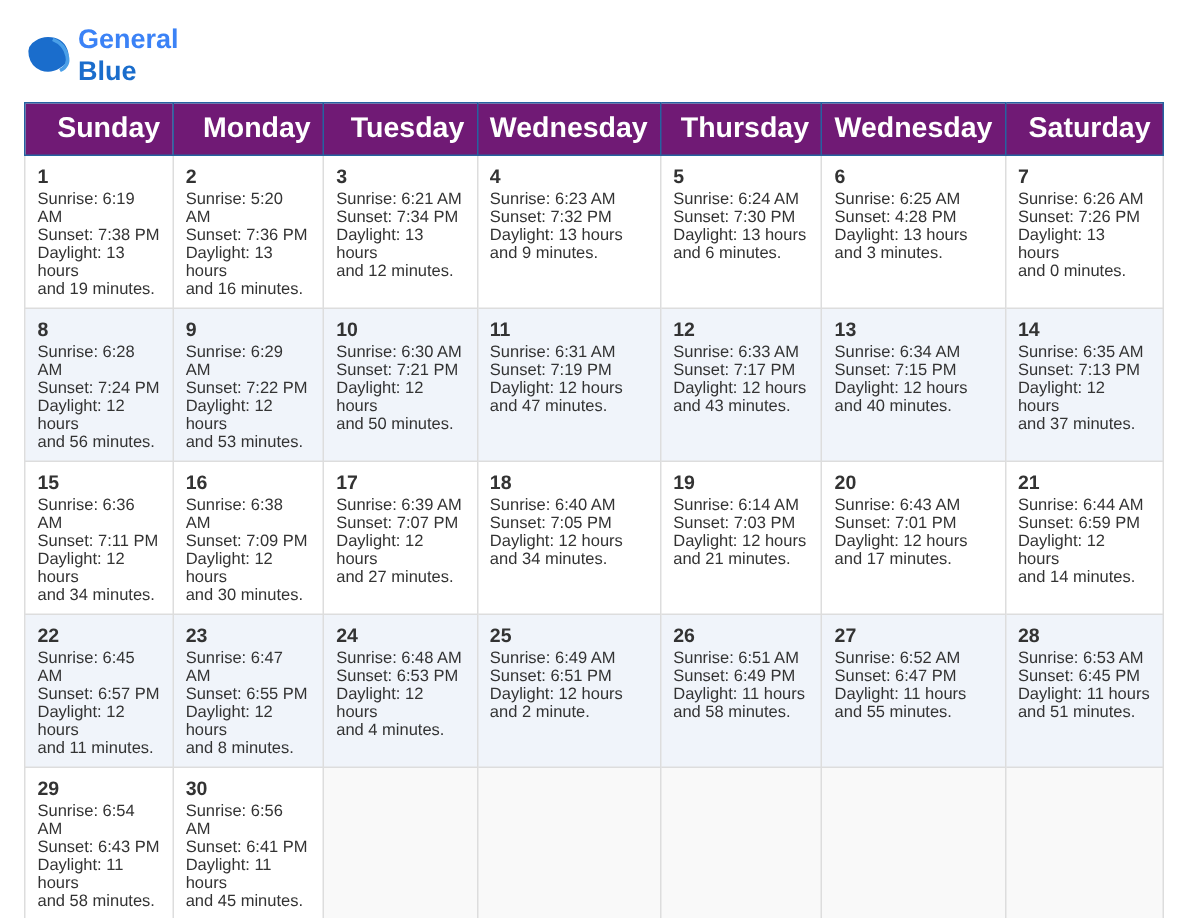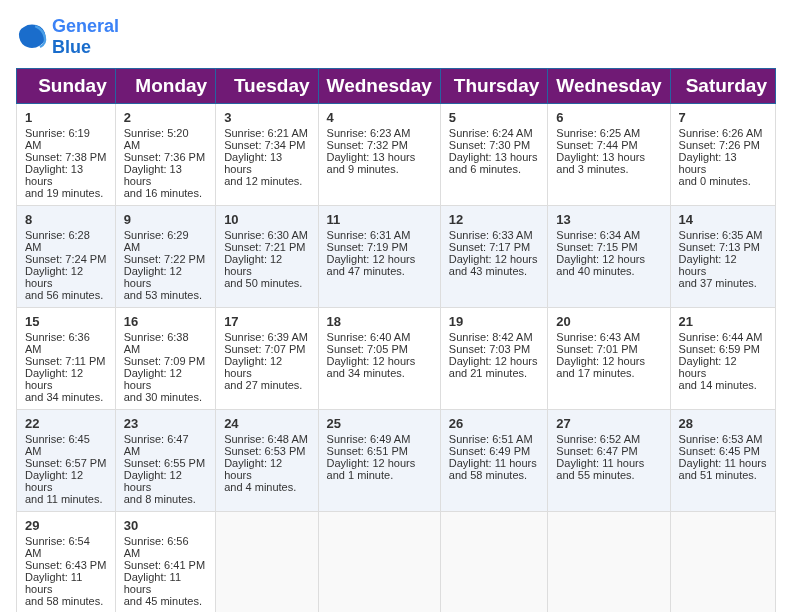--- a/index.html
+++ b/index.html
@@ -148,21 +148,21 @@
         <td>
           <span class="day-num">5</span>
           <div>Sunrise: 6:24 AM</div>
           <div>Sunset: 7:30 PM</div>
           <div>Daylight: 13 hours</div>
           <div>and 6 minutes.</div>
         </td>
         <td>
           <span class="day-num">6</span>
           <div>Sunrise: 6:25 AM</div>
-          <div>Sunset: 7:44 PM</div>
+          <div>Sunset: 4:28 PM</div>
           <div>Daylight: 13 hours</div>
           <div>and 3 minutes.</div>
         </td>
         <td>
           <span class="day-num">7</span>
           <div>Sunrise: 6:26 AM</div>
           <div>Sunset: 7:26 PM</div>
           <div>Daylight: 13 hours</div>
           <div>and 0 minutes.</div>
         </td>
@@ -242,21 +242,21 @@
         </td>
         <td>
           <span class="day-num">18</span>
           <div>Sunrise: 6:40 AM</div>
           <div>Sunset: 7:05 PM</div>
           <div>Daylight: 12 hours</div>
           <div>and 34 minutes.</div>
         </td>
         <td>
           <span class="day-num">19</span>
-          <div>Sunrise: 8:42 AM</div>
+          <div>Sunrise: 6:14 AM</div>
           <div>Sunset: 7:03 PM</div>
           <div>Daylight: 12 hours</div>
           <div>and 21 minutes.</div>
         </td>
         <td>
           <span class="day-num">20</span>
           <div>Sunrise: 6:43 AM</div>
           <div>Sunset: 7:01 PM</div>
           <div>Daylight: 12 hours</div>
           <div>and 17 minutes.</div>
@@ -289,21 +289,21 @@
           <div>Sunrise: 6:48 AM</div>
           <div>Sunset: 6:53 PM</div>
           <div>Daylight: 12 hours</div>
           <div>and 4 minutes.</div>
         </td>
         <td>
           <span class="day-num">25</span>
           <div>Sunrise: 6:49 AM</div>
           <div>Sunset: 6:51 PM</div>
           <div>Daylight: 12 hours</div>
-          <div>and 1 minute.</div>
+          <div>and 2 minute.</div>
         </td>
         <td>
           <span class="day-num">26</span>
           <div>Sunrise: 6:51 AM</div>
           <div>Sunset: 6:49 PM</div>
           <div>Daylight: 11 hours</div>
           <div>and 58 minutes.</div>
         </td>
         <td>
           <span class="day-num">27</span>

